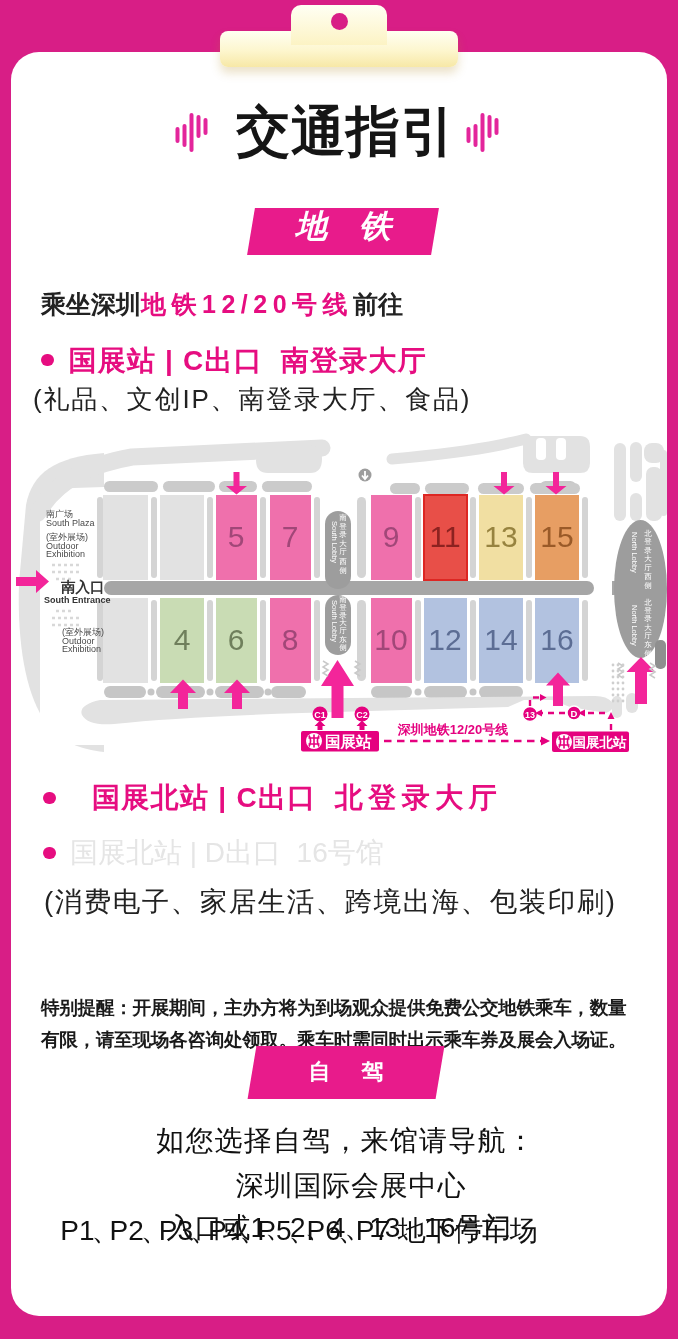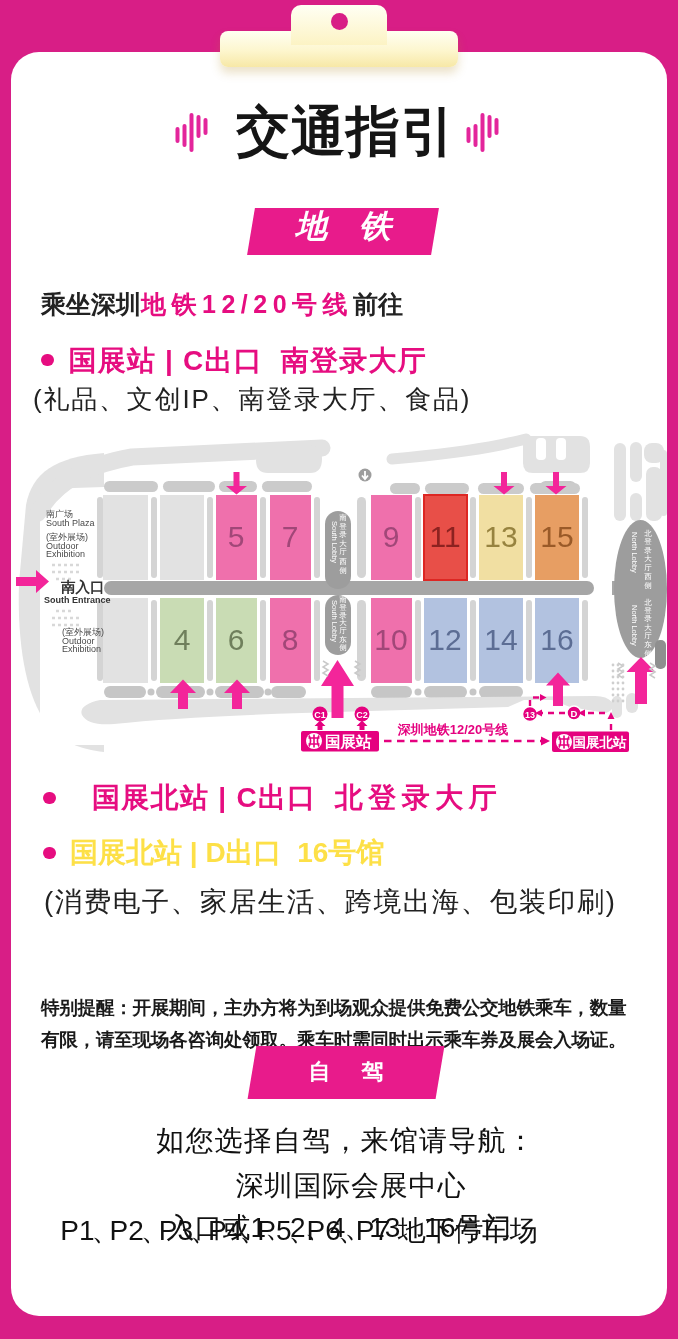--- a/index.html
+++ b/index.html
@@ -326,21 +326,21 @@
     <polygon points="542,286.5 535,290 542,293.5" fill="#e5017f"></polygon>
     <polygon points="585,286.5 578,290 585,293.5" fill="#e5017f"></polygon>
     <polygon points="607.5,296 611,289 614.5,296" fill="#e5017f"></polygon>
     <polygon points="540,271 546.5,274.5 540,278" fill="#e5017f"></polygon>
   </svg>
 
   <div class="abs" style="left:43px;top:791.5px;width:12.5px;height:12.5px;border-radius:50%;background:#e60d80;"></div>
   <div class="abs" style="left:70px;top:784px;font-size:28px;line-height:28px;font-weight:700;color:#e60d80;letter-spacing:1.3px;margin-left:22px;">国展北站 | C出口&nbsp;&nbsp;<span style="letter-spacing:5.5px;">北登录大厅</span></div>
 
   <div class="abs" style="left:43px;top:846.5px;width:12.5px;height:12.5px;border-radius:50%;background:#e60d80;"></div>
-  <div class="abs" style="left:70px;top:839px;font-size:28px;line-height:28px;font-weight:700;color:#fde047;">国展北站 | D出口&nbsp;&nbsp;16号馆</div>
+  <div class="abs" style="left:70px;top:839px;font-size:28px;line-height:28px;font-weight:400;color:#e5e5e5;">国展北站 | D出口&nbsp;&nbsp;16号馆</div>
 
   <div class="abs" style="left:44px;top:888px;font-size:27.5px;line-height:27px;font-weight:500;color:#222;letter-spacing:1.5px;">(消费电子、家居生活、跨境出海、包装印刷)</div>
 
   <div class="abs" style="left:41px;top:944px;font-size:18.6px;font-weight:700;color:#1a1a1a;line-height:31.5px;white-space:nowrap;letter-spacing:-0.3px;margin-top:48px;">特别提醒：开展期间，主办方将为到场观众提供免费公交地铁乘车，数量<br>有限，请至现场各咨询处领取。乘车时需同时出示乘车券及展会入场证。</div>
 
   <div class="abs" style="left:252px;top:1046px;width:188px;height:53px;background:#e81b8b;
        transform:skewX(-9.5deg);transform-origin:center;"></div>
 
   <div class="abs" style="left:252px;top:1046px;width:188px;height:53px;line-height:52px;text-align:center;
        color:#fff;font-weight:900;font-size:22px;letter-spacing:31px;text-indent:31px;">自驾</div>

